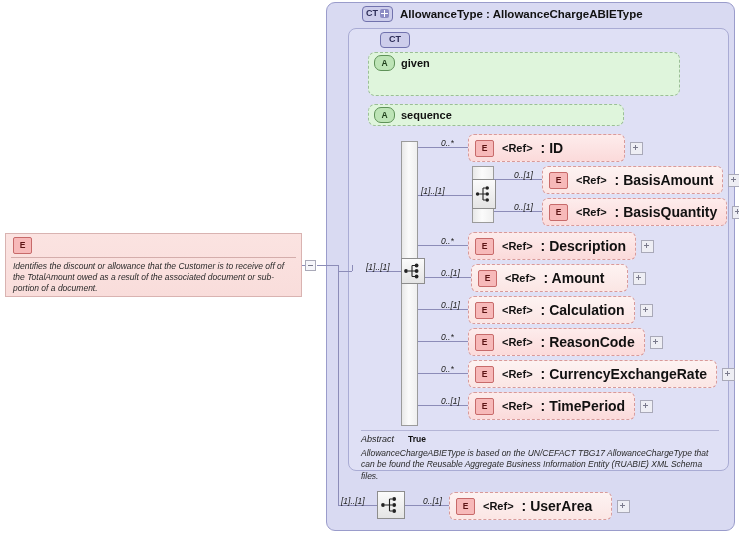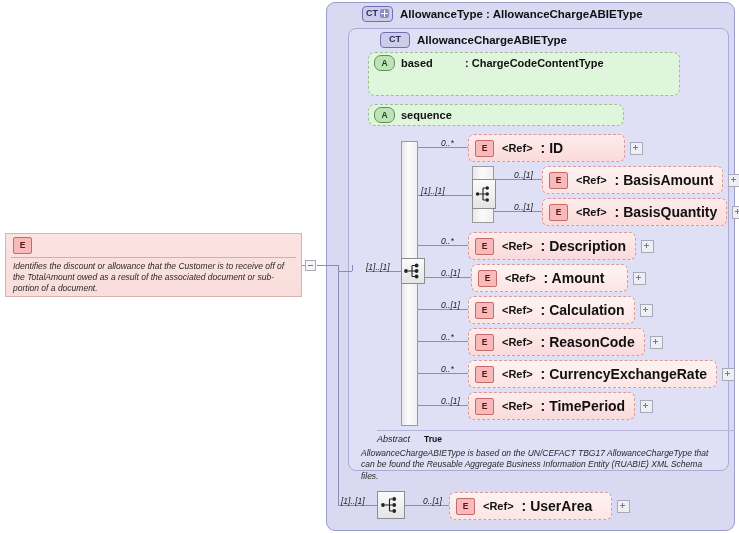--- a/index.html
+++ b/index.html
@@ -147,21 +147,20 @@
     font-size:8.5px;font-style:italic;color:#2a2a2a;line-height:1.3;
   }
   .allow-title{font-size:11.5px;font-weight:bold;color:#111;}
 
   
   #abstract-row{
     left:361px;top:430px;width:358px;height:16px;
     border-top:1px solid #b4b5d6;
     display:flex;align-items:center;gap:14px;
     font-size:9px;
-    margin-left:16px;
   }
   .abs-label{font-style:italic;color:#222;}
   .abs-value{font-weight:bold;color:#111;font-size:8.5px;}
   #type-doc{
     left:361px;top:448px;width:360px;
     font-size:8.5px;font-style:italic;color:#2a2a2a;line-height:1.35;
   }
 </style>
 </head>
 <body>
@@ -172,28 +171,26 @@
 <div class="abs ct-header" id="ct-outer-header">
   <span class="ct-badge">
       <span>CT</span>
       <span class="plus"></span>
     </span>
   <span class="ct-title">AllowanceType : AllowanceChargeABIEType</span>
 </div>
 
 <div class="abs ct-header" id="ct-inner-header">
   <span class="ct-badge">CT</span>
-  <span class="ct-title">AllowanceChargeABIEType</span>
 </div>
 
 <div class="abs attr-box" id="attr-type">
   <div class="attr-row">
     <span class="a-badge">A</span>
-    <span class="attr-name pad-name">based</span>
-    <span class="attr-type"><span>: </span><span>ChargeCodeContentType</span></span>
+    <span class="attr-name pad-name">given</span>
   </div>
 </div>
 
 <div class="abs attr-box" id="attr-seq">
   <div class="attr-row">
     <span class="a-badge">A</span>
     <span class="attr-name">sequence</span>
   </div>
 </div>
 

